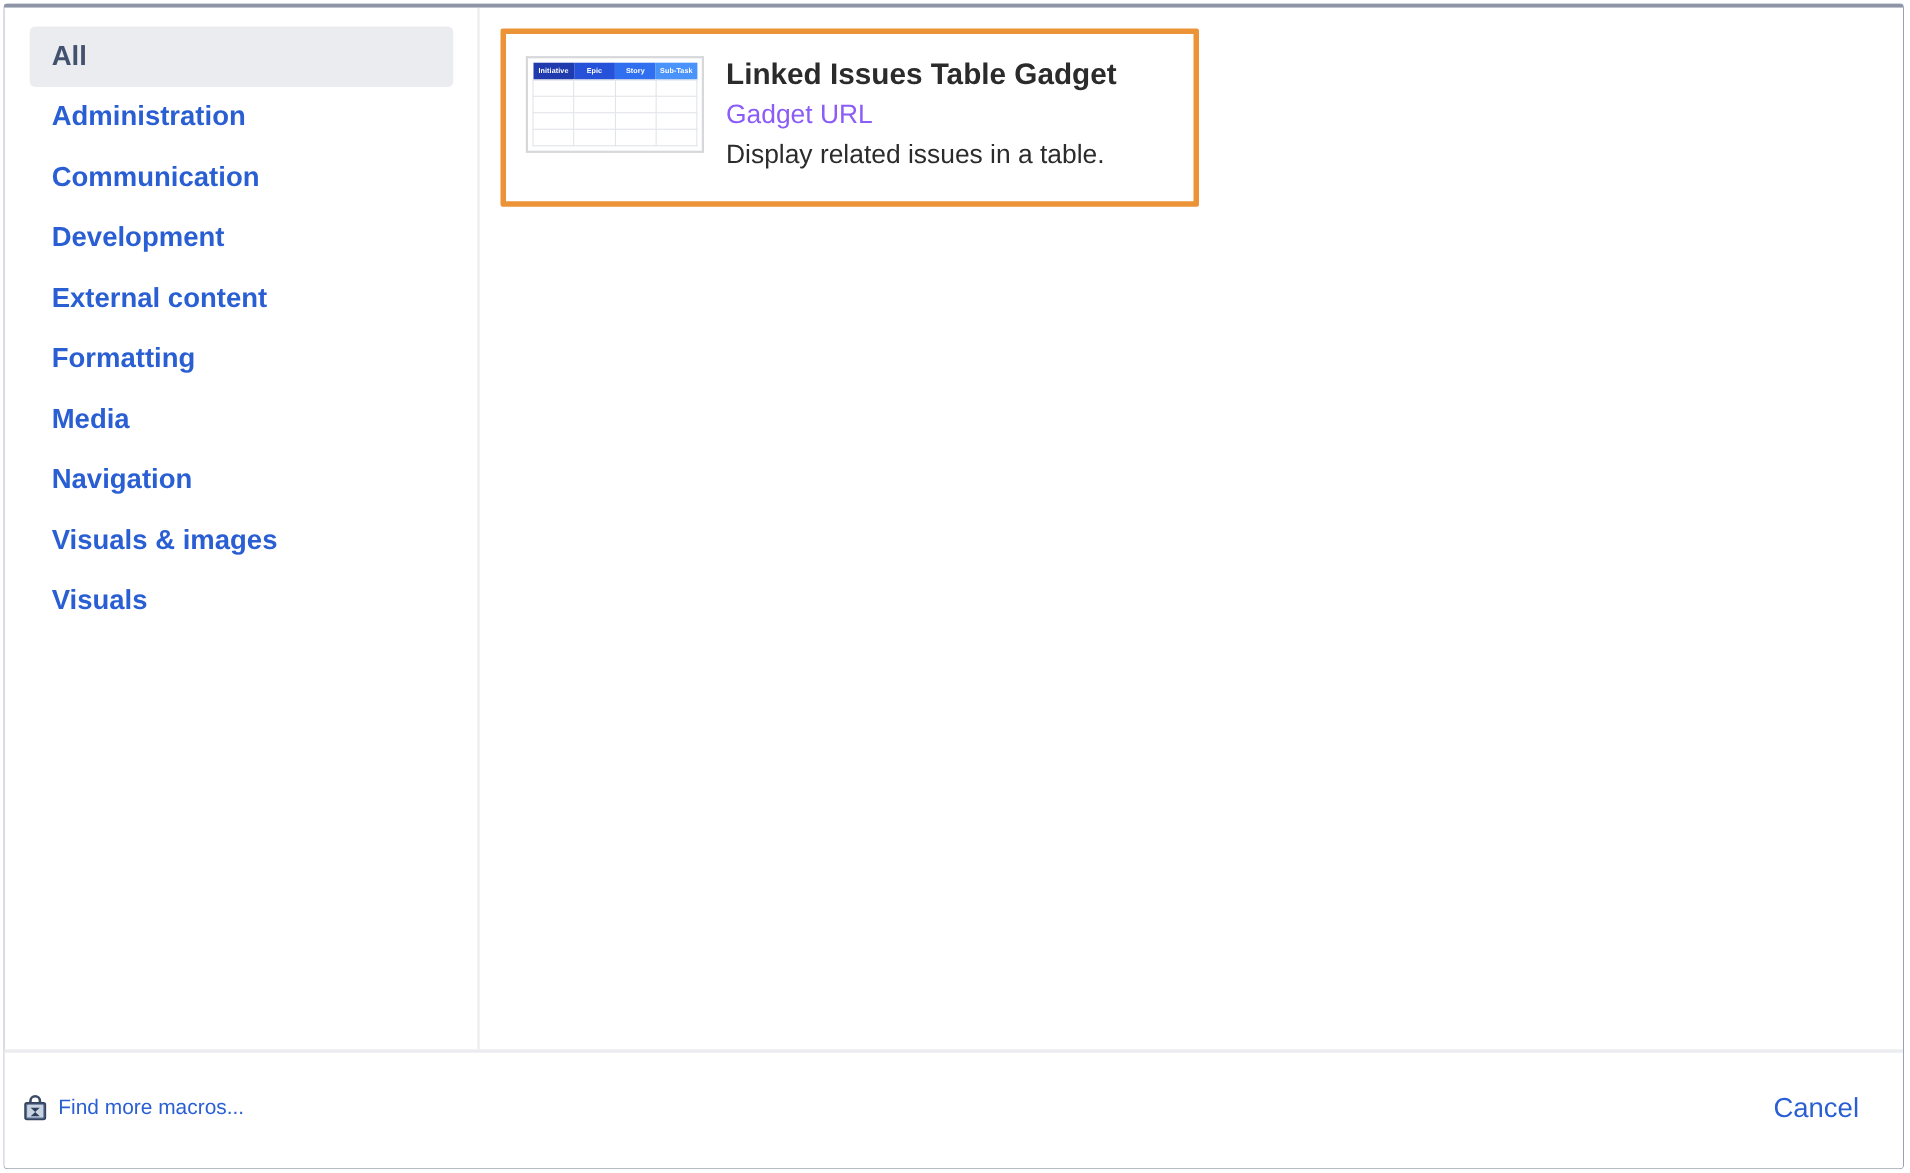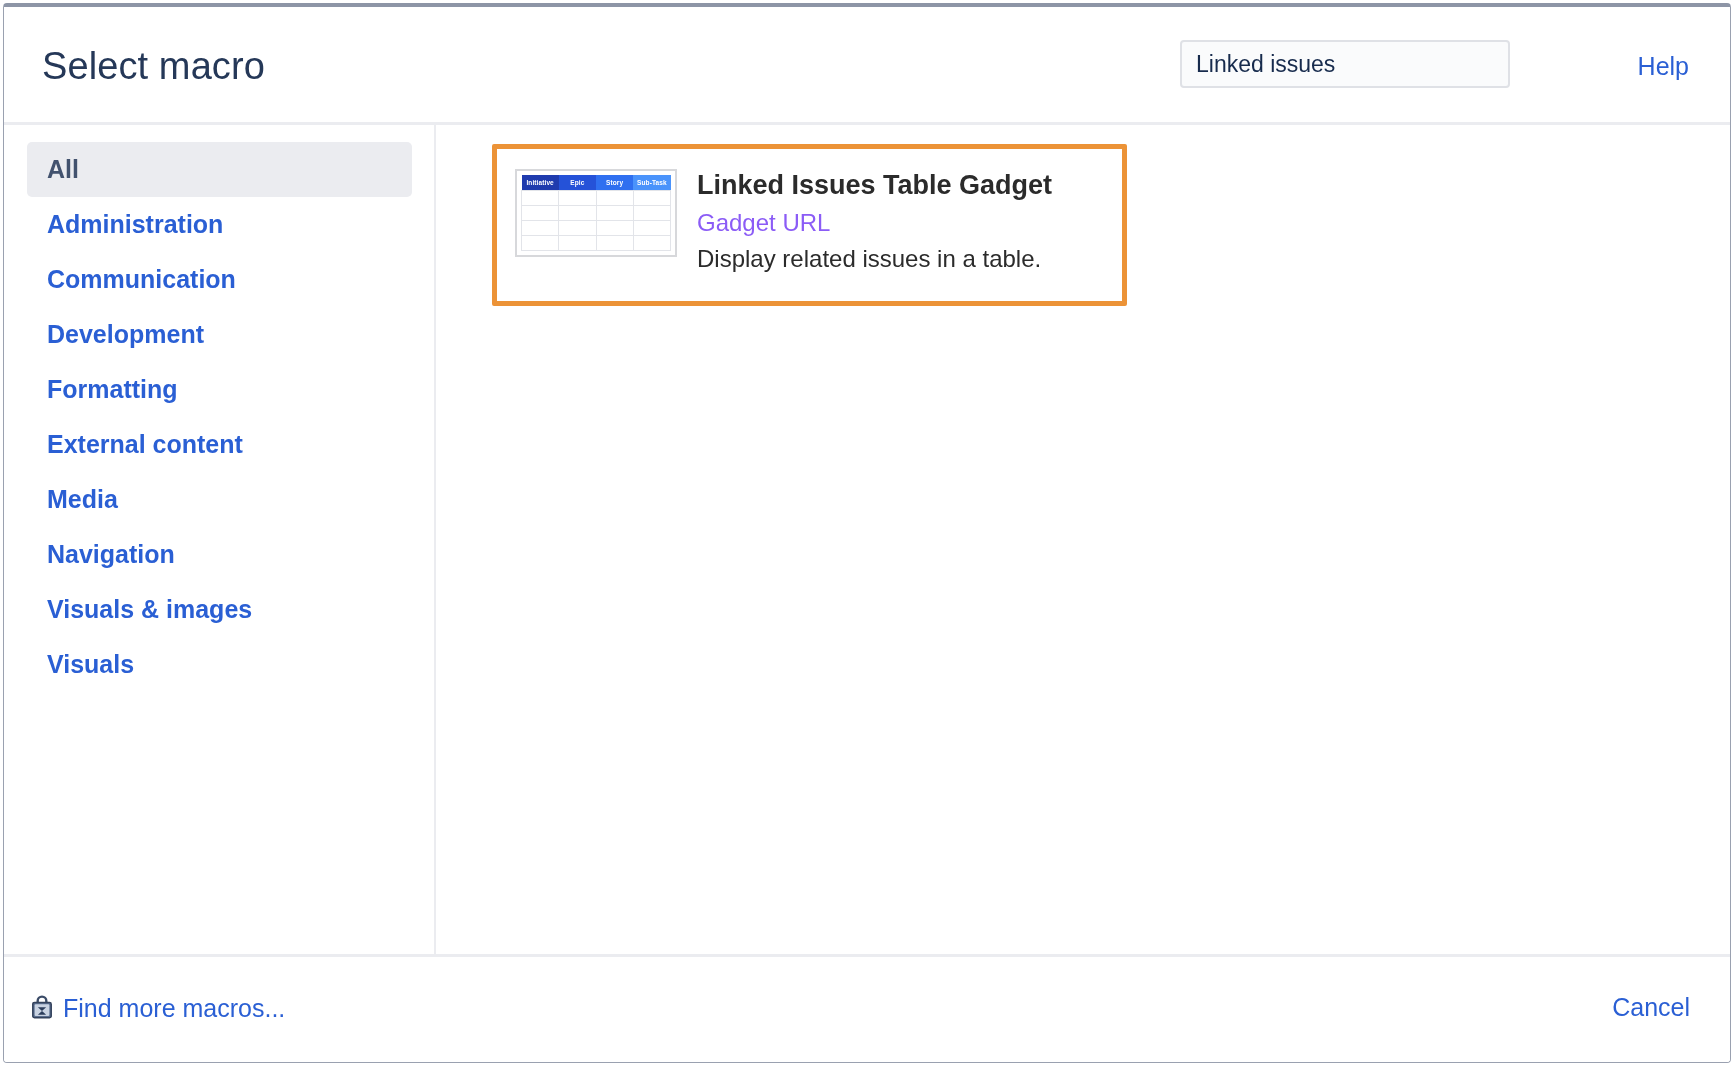--- a/index.html
+++ b/index.html
@@ -128,21 +128,20 @@
     width: 635px;
     box-sizing: border-box;
     border: 5px solid #ec9337;
     border-radius: 2px;
     background: #ffffff;
     padding: 17px 18px 26px 18px;
     display: flex;
     align-items: flex-start;
     gap: 20px;
     cursor: pointer;
-    margin-left: 37px;
   }
 
   .thumb {
     flex: 0 0 auto;
     width: 162px;
     height: 88px;
     border: 2px solid #d7d8db;
     background: #ffffff;
     box-sizing: border-box;
     padding: 4px;
@@ -209,26 +208,26 @@
   .dlg-footer {
     flex: 0 0 108px;
     height: 108px;
     border-top: 3px solid #ebecf0;
     box-sizing: border-box;
     position: relative;
     background: #ffffff;
   }
   .find-more {
     position: absolute;
-    left: 25px;
+    left: 15px;
     top: 36px;
     display: flex;
     align-items: center;
     gap: 8px;
-    font-size: 25px;
+    font-size: 19px;
     color: #2a5fd4;
     text-decoration: none;
     line-height: 30px;
     white-space: nowrap;
     cursor: pointer;
   }
   .bag-icon {
     flex: 0 0 auto;
     width: 26px;
     height: 26px;
@@ -244,39 +243,30 @@
     line-height: 30px;
     white-space: nowrap;
     cursor: pointer;
   }
 </style>
 </head>
 <body>
 
 <div class="dialog">
 
-  <div class="dlg-header">
-    <div class="dlg-title">Select macro</div>
-
-    <div class="search-wrap">
-      <input class="search-input" type="text" value="Linked issues" style="">
-    </div>
-
-    <a class="help-link">Help</a>
-  </div>
 
   <div class="dlg-body">
 
     <div class="sidebar">
       <a class="side-item selected">All</a>
       <a class="side-item">Administration</a>
       <a class="side-item">Communication</a>
       <a class="side-item">Development</a>
+      <a class="side-item">External content</a>
       <a class="side-item">Formatting</a>
-      <a class="side-item">External content</a>
       <a class="side-item">Media</a>
       <a class="side-item">Navigation</a>
       <a class="side-item">Visuals &amp; images</a>
       <a class="side-item">Visuals</a>
     </div>
 
     <div class="content">
 
       <div class="macro-card">
 

